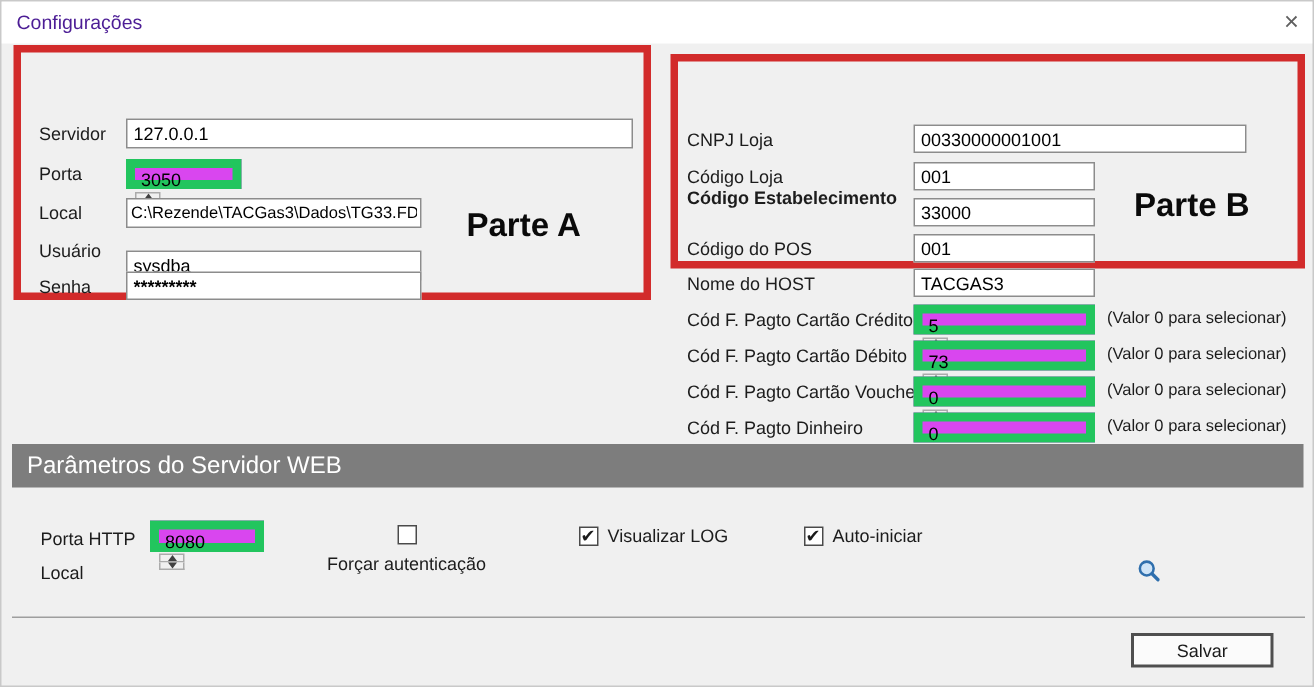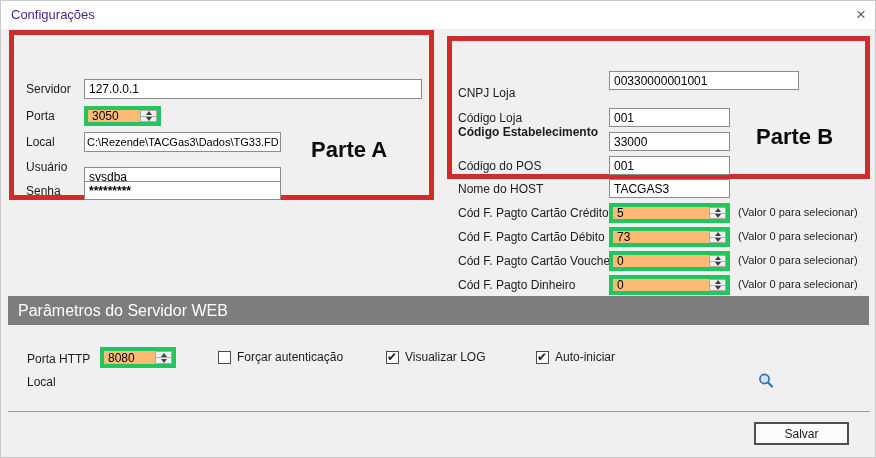--- a/index.html
+++ b/index.html
@@ -15,21 +15,21 @@
     display:flex; align-items:center; justify-content:center;
     font-size:17px; color:#5f5f5f; cursor:pointer; }
   .redbox { position:absolute; border:5px solid #d22b2b; }
   .section-header { position:absolute; background:#7d7d7d; color:#ffffff;
     font-size:16px; padding-left:10px; display:flex; align-items:center; }
   .label { position:absolute; font-size:12px; color:#1c1c1c; white-space:nowrap; }
   .note { position:absolute; font-size:11px; color:#1c1c1c; white-space:nowrap; }
   .tb { position:absolute; border:1px solid #8c8c8c; background:#fff; color:#000;
     font-size:12px; padding:1px 4px; font-family:inherit; outline:none; }
   .tb.small-font { font-size:11px; padding:1px 2px; }
-  .spin { position:absolute; border:4px solid #22c55e; background:#fdba74; display:flex; }
+  .spin { position:absolute; border:6px solid #22c55e; background:#d946ef; display:flex;flex-direction:column; }
   .spin input { flex:1; min-width:0; border:none; outline:none; font-size:12px;
     padding:1px 4px; font-family:inherit; color:#000; background:transparent; }
   .spinbtns { width:17px; display:flex; flex-direction:column; }
   .spinbtn { flex:1; background:#f0f0f0; border:1px solid #ababab;
     display:flex; align-items:center; justify-content:center; cursor:pointer; }
   .spinbtn + .spinbtn { border-top:none; }
   .tri-up { width:0; height:0; border-left:3px solid transparent;
     border-right:3px solid transparent; border-bottom:4px solid #404040; }
   .tri-down { width:0; height:0; border-left:3px solid transparent;
     border-right:3px solid transparent; border-top:4px solid #404040; }
@@ -80,21 +80,21 @@
   <input class="tb" style="left: 83px; top: 166px; width: 197px; height: 20px;" value="sysdba">
 
   <div class="label" style="left:25px; top:183px;">Senha</div>
   <input class="tb" style="left: 83px; top: 180px; width: 197px; height: 19px; font-weight: bold;" value="*********">
 
   <div class="annotation" style="left:310px; top:136px;">Parte A</div>
 
   <div class="redbox" style="left:446px; top:35px; width:423px; height:143px;"></div>
 
   <div class="label" style="left:457px; top:85px;">CNPJ Loja</div>
-  <input class="tb" style="left: 608px; top: 70px; width: 190px; height: 19px;" value="00330000001001">
+  <input class="tb" style="left: 608px; top: 82px; width: 222px; height: 19px;" value="00330000001001">
 
   <div class="label" style="left:457px; top:110px;">Código Loja</div>
   <input class="tb" style="left: 608px; top: 107px; width: 121px; height: 19px;" value="001">
 
   <div class="label" style="left:457px; top:124px;font-weight:bold;">Código Estabelecimento</div>
   <input class="tb" style="left: 608px; top: 131px; width: 121px; height: 19px;" value="33000">
 
   <div class="label" style="left:457px; top:158px;">Código do POS</div>
   <input class="tb" style="left: 608px; top: 155px; width: 121px; height: 19px;" value="001">
 
@@ -167,21 +167,21 @@
     <div class="spinbtns">
       <div class="spinbtn">
           <div class="tri-up"></div>
         </div>
       <div class="spinbtn">
           <div class="tri-down"></div>
         </div>
     </div>
   </div>
 
-  <div class="chk-row" style="left:217px; top:349px;">
+  <div class="chk-row" style="left:217px; top:349px;flex-direction:column;">
     <div class="chk"></div>
     <span>Forçar autenticação</span>
   </div>
   <div class="chk-row" style="left:385px; top:349px;">
     <div class="chk checked"></div>
     <span>Visualizar LOG</span>
   </div>
   <div class="chk-row" style="left:535px; top:349px;">
     <div class="chk checked"></div>
     <span>Auto-iniciar</span>

